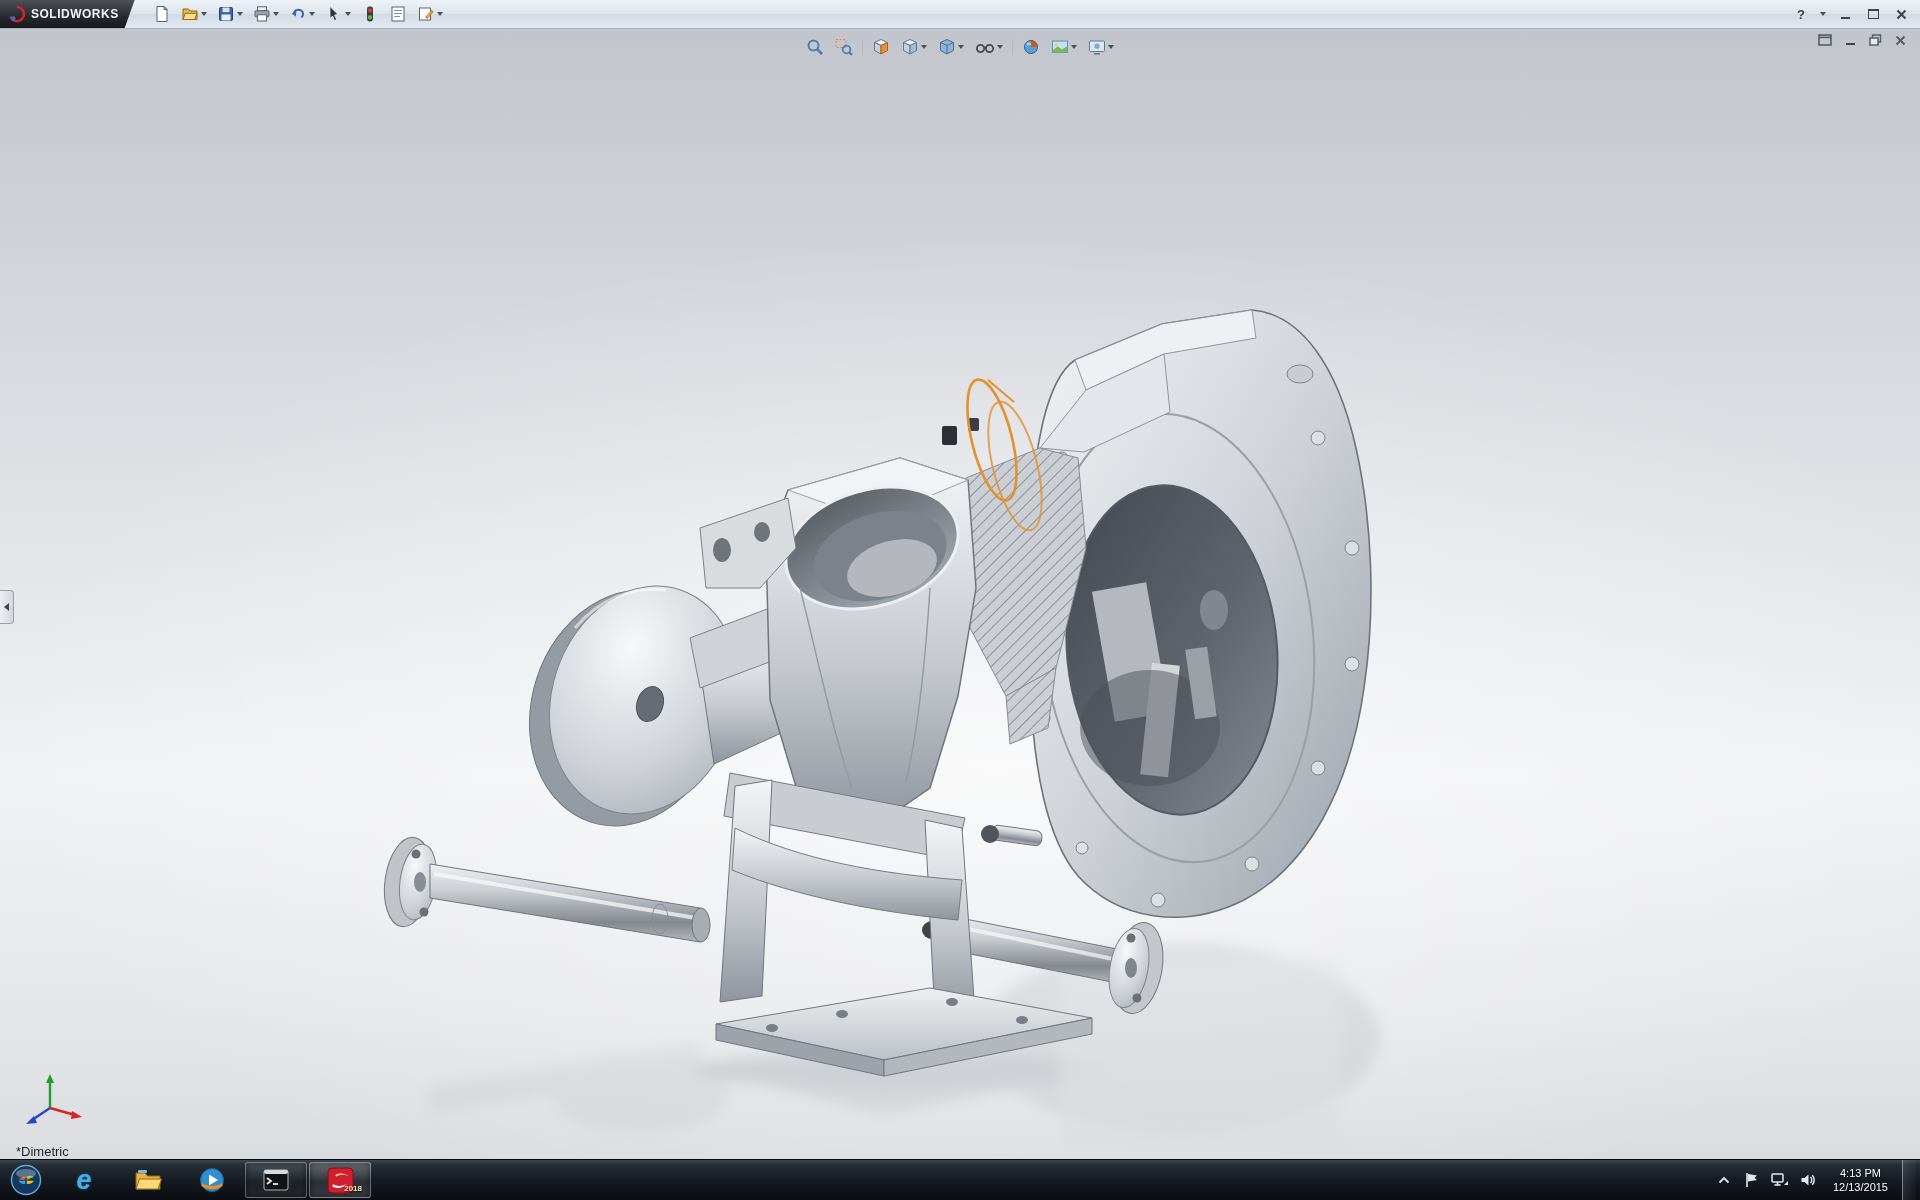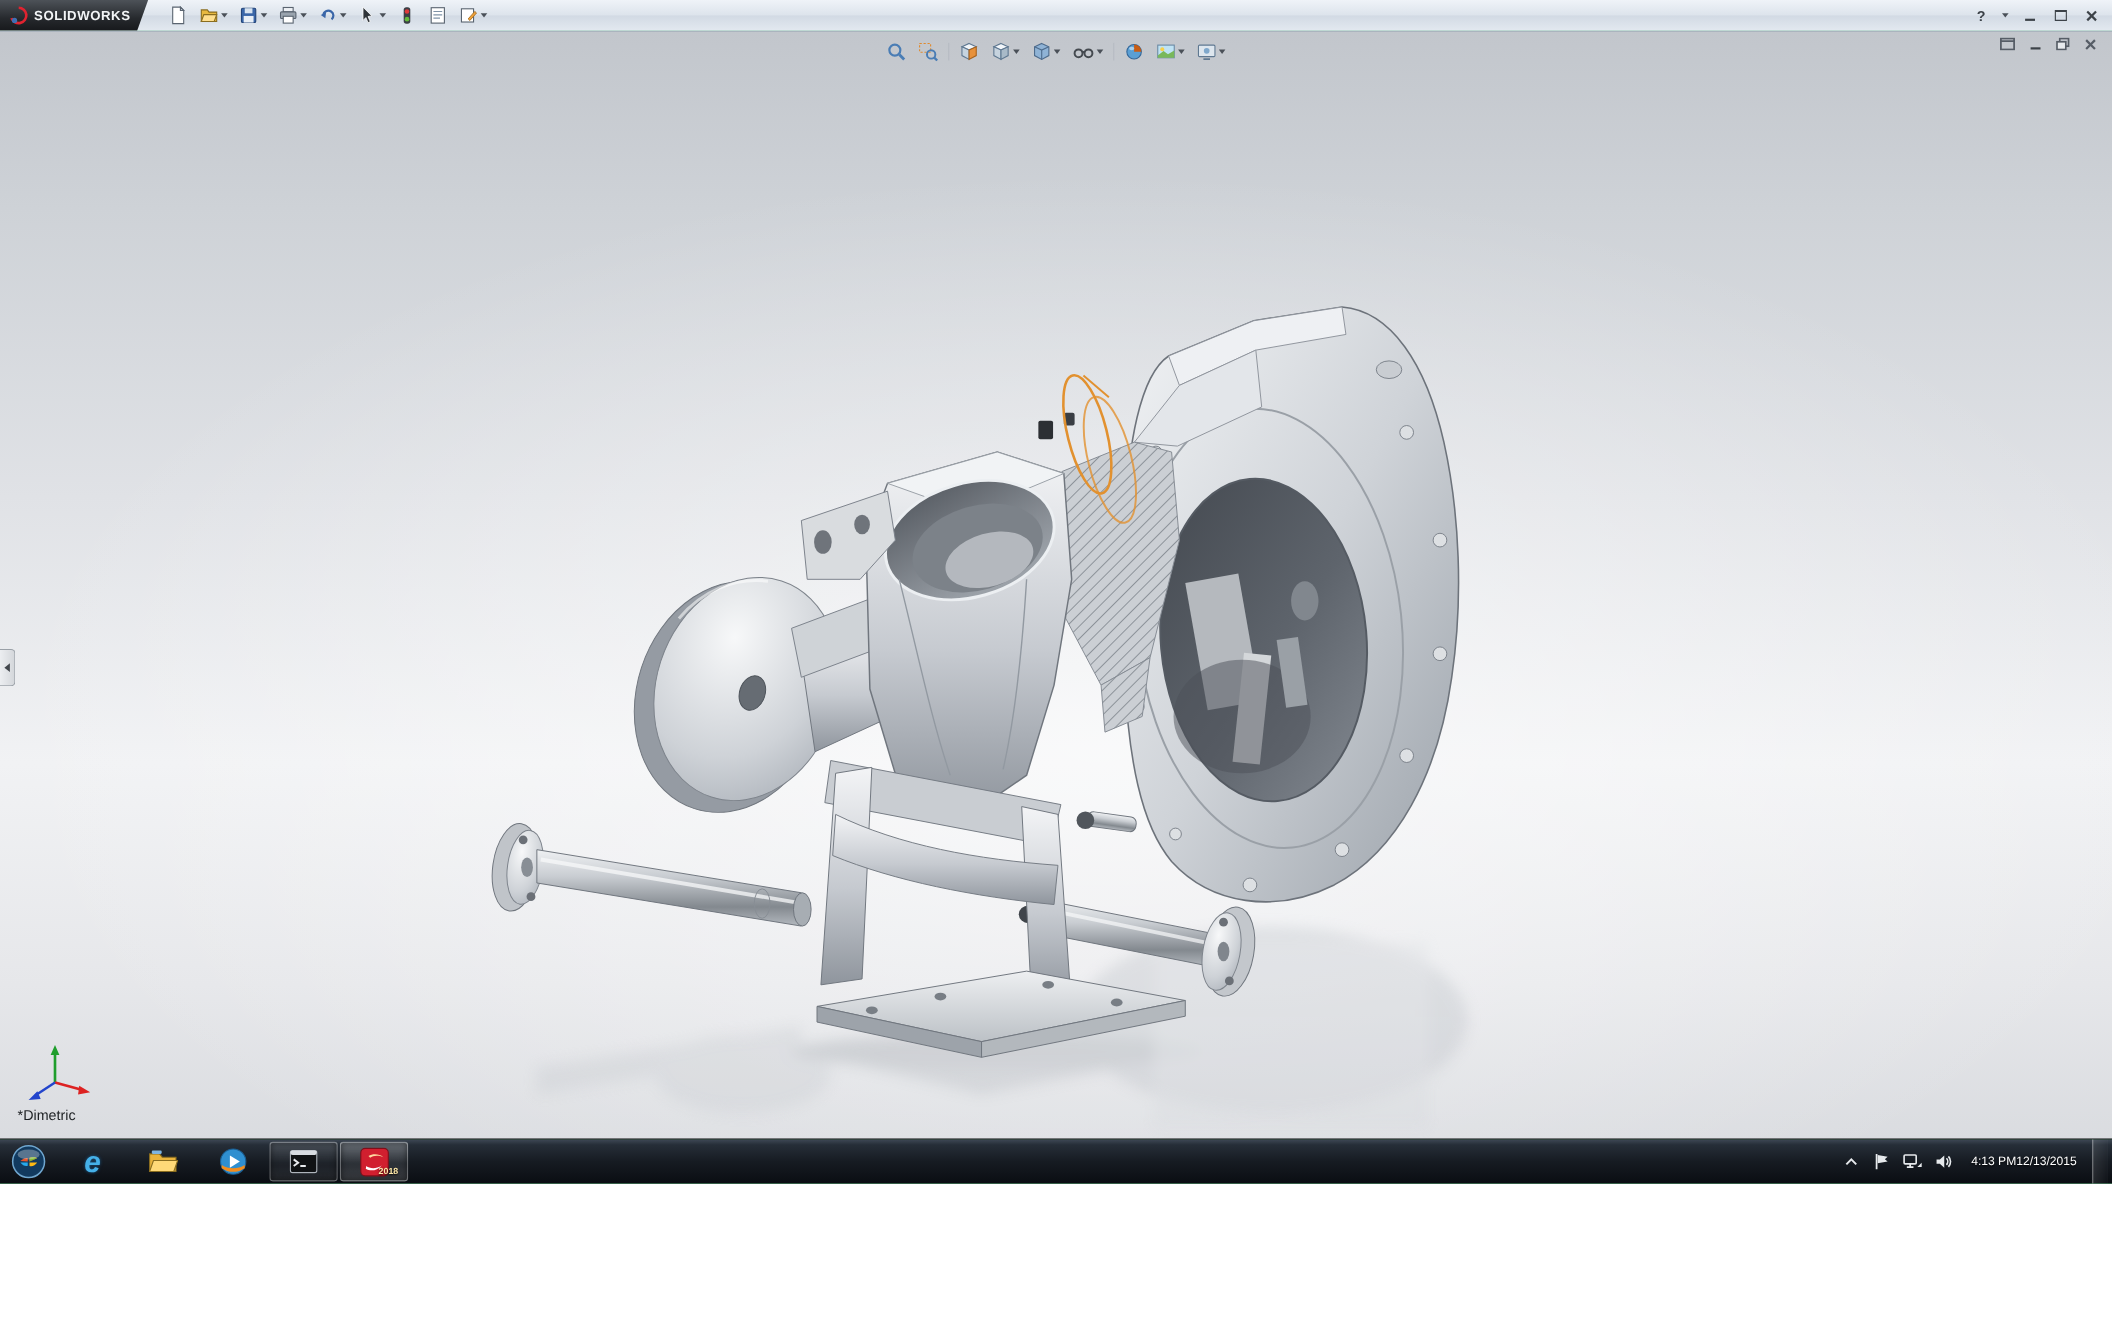--- a/index.html
+++ b/index.html
@@ -1,17 +1,17 @@
 <!DOCTYPE html>
 <html><head>
 <meta charset="utf-8">
 <style>
   html,body{margin:0;padding:0;width:1920px;height:1200px;overflow:hidden;
     font-family:"Liberation Sans",sans-serif;-webkit-font-smoothing:antialiased;}
-  .app{position:relative;width:1920px;height:1076px;background:#22c55e;}
+  .app{position:relative;width:1920px;height:1200px;background:#14532d;}
 
   
   .titlebar{position:absolute;top:0;left:0;right:0;height:28px;
     background:linear-gradient(180deg,#eff3f8 0%,#dde4ec 48%,#d2dae4 52%,#e3e9f0 100%);
     border-bottom:1px solid #a8b2bd;display:flex;align-items:center;z-index:30;}
   .logo{height:28px;display:flex;align-items:center;gap:5px;padding:0 16px 0 8px;
     background:linear-gradient(180deg,#4d5258 0%,#26292d 60%,#17191c 100%);
     clip-path:polygon(0 0,100% 0,calc(100% - 10px) 100%,0 100%);}
   .logo .brand{color:#f2f4f6;font-size:12px;font-weight:bold;letter-spacing:.5px;}
   .tb-tools{display:flex;align-items:center;gap:2px;margin-left:14px;}
@@ -43,41 +43,41 @@
   .doc-controls{position:absolute;top:5px;right:12px;display:flex;gap:9px;align-items:center;}
   .doc-controls .wbtn{width:16px;height:14px;}
 
   
   .panel-tab{position:absolute;left:0;top:562px;width:13px;height:32px;
     background:linear-gradient(90deg,#eceef1,#d4d7db);border:1px solid #9aa0a7;border-left:none;
     border-radius:0 4px 4px 0;display:flex;align-items:center;justify-content:center;}
   .panel-tab .arr{width:0;height:0;border-top:4px solid transparent;border-bottom:4px solid transparent;
     border-right:5px solid #41464c;}
 
-  .view-label{position:absolute;left:16px;bottom:15px;font-size:13px;color:#1d2023;}
+  .view-label{position:absolute;left:16px;bottom:1px;font-size:13px;color:#1d2023;}
   .triad{position:absolute;left:20px;bottom:30px;}
 
   
   .taskbar{position:absolute;left:0;right:0;bottom:0;height:40px;z-index:40;
     background:linear-gradient(180deg,#3d4754 0%,#262e38 12%,#161b22 50%,#0a0d12 100%);
     border-top:1px solid #06080b;display:flex;align-items:stretch;}
   .startbtn{width:52px;display:flex;align-items:center;justify-content:center;}
   .taskapp{width:60px;display:flex;align-items:center;justify-content:center;margin:2px 1px;
     border-radius:3px;border:1px solid transparent;position:relative;}
   .taskapp.running{border-color:rgba(255,255,255,.28);
     background:linear-gradient(180deg,rgba(255,255,255,.16),rgba(255,255,255,.04) 55%,rgba(255,255,255,.10));
     box-shadow:inset 0 0 6px rgba(0,0,0,.5);}
   .taskapp.active{background:linear-gradient(180deg,rgba(255,255,255,.30),rgba(255,255,255,.10) 55%,rgba(255,255,255,.18));}
   .ie-e{font-size:27px;font-weight:bold;font-style:italic;color:#45b0e8;
     text-shadow:0 0 3px rgba(30,120,190,.7);line-height:1;}
   .sw-badge{position:absolute;right:8px;bottom:4px;font-size:8px;font-weight:bold;color:#ffe9a8;
     text-shadow:0 1px 2px #000;}
   .tray{margin-left:auto;display:flex;align-items:center;gap:6px;padding-right:4px;}
   .tray-ico{display:flex;align-items:center;justify-content:center;width:22px;height:30px;}
-  .clock{display:flex;flex-direction:row;align-items:center;justify-content:center;
+  .clock{display:flex;flex-direction:column;align-items:center;justify-content:center;
     color:#fff;font-size:11px;line-height:14px;text-shadow:0 1px 2px #000;padding:0 8px;}
   .show-desktop{width:13px;height:40px;border-left:1px solid rgba(255,255,255,.45);
     background:linear-gradient(90deg,rgba(255,255,255,.10),rgba(255,255,255,.02));}
 </style>
 </head>
 <body>
 
 <div class="app">
 
   <header class="titlebar">

